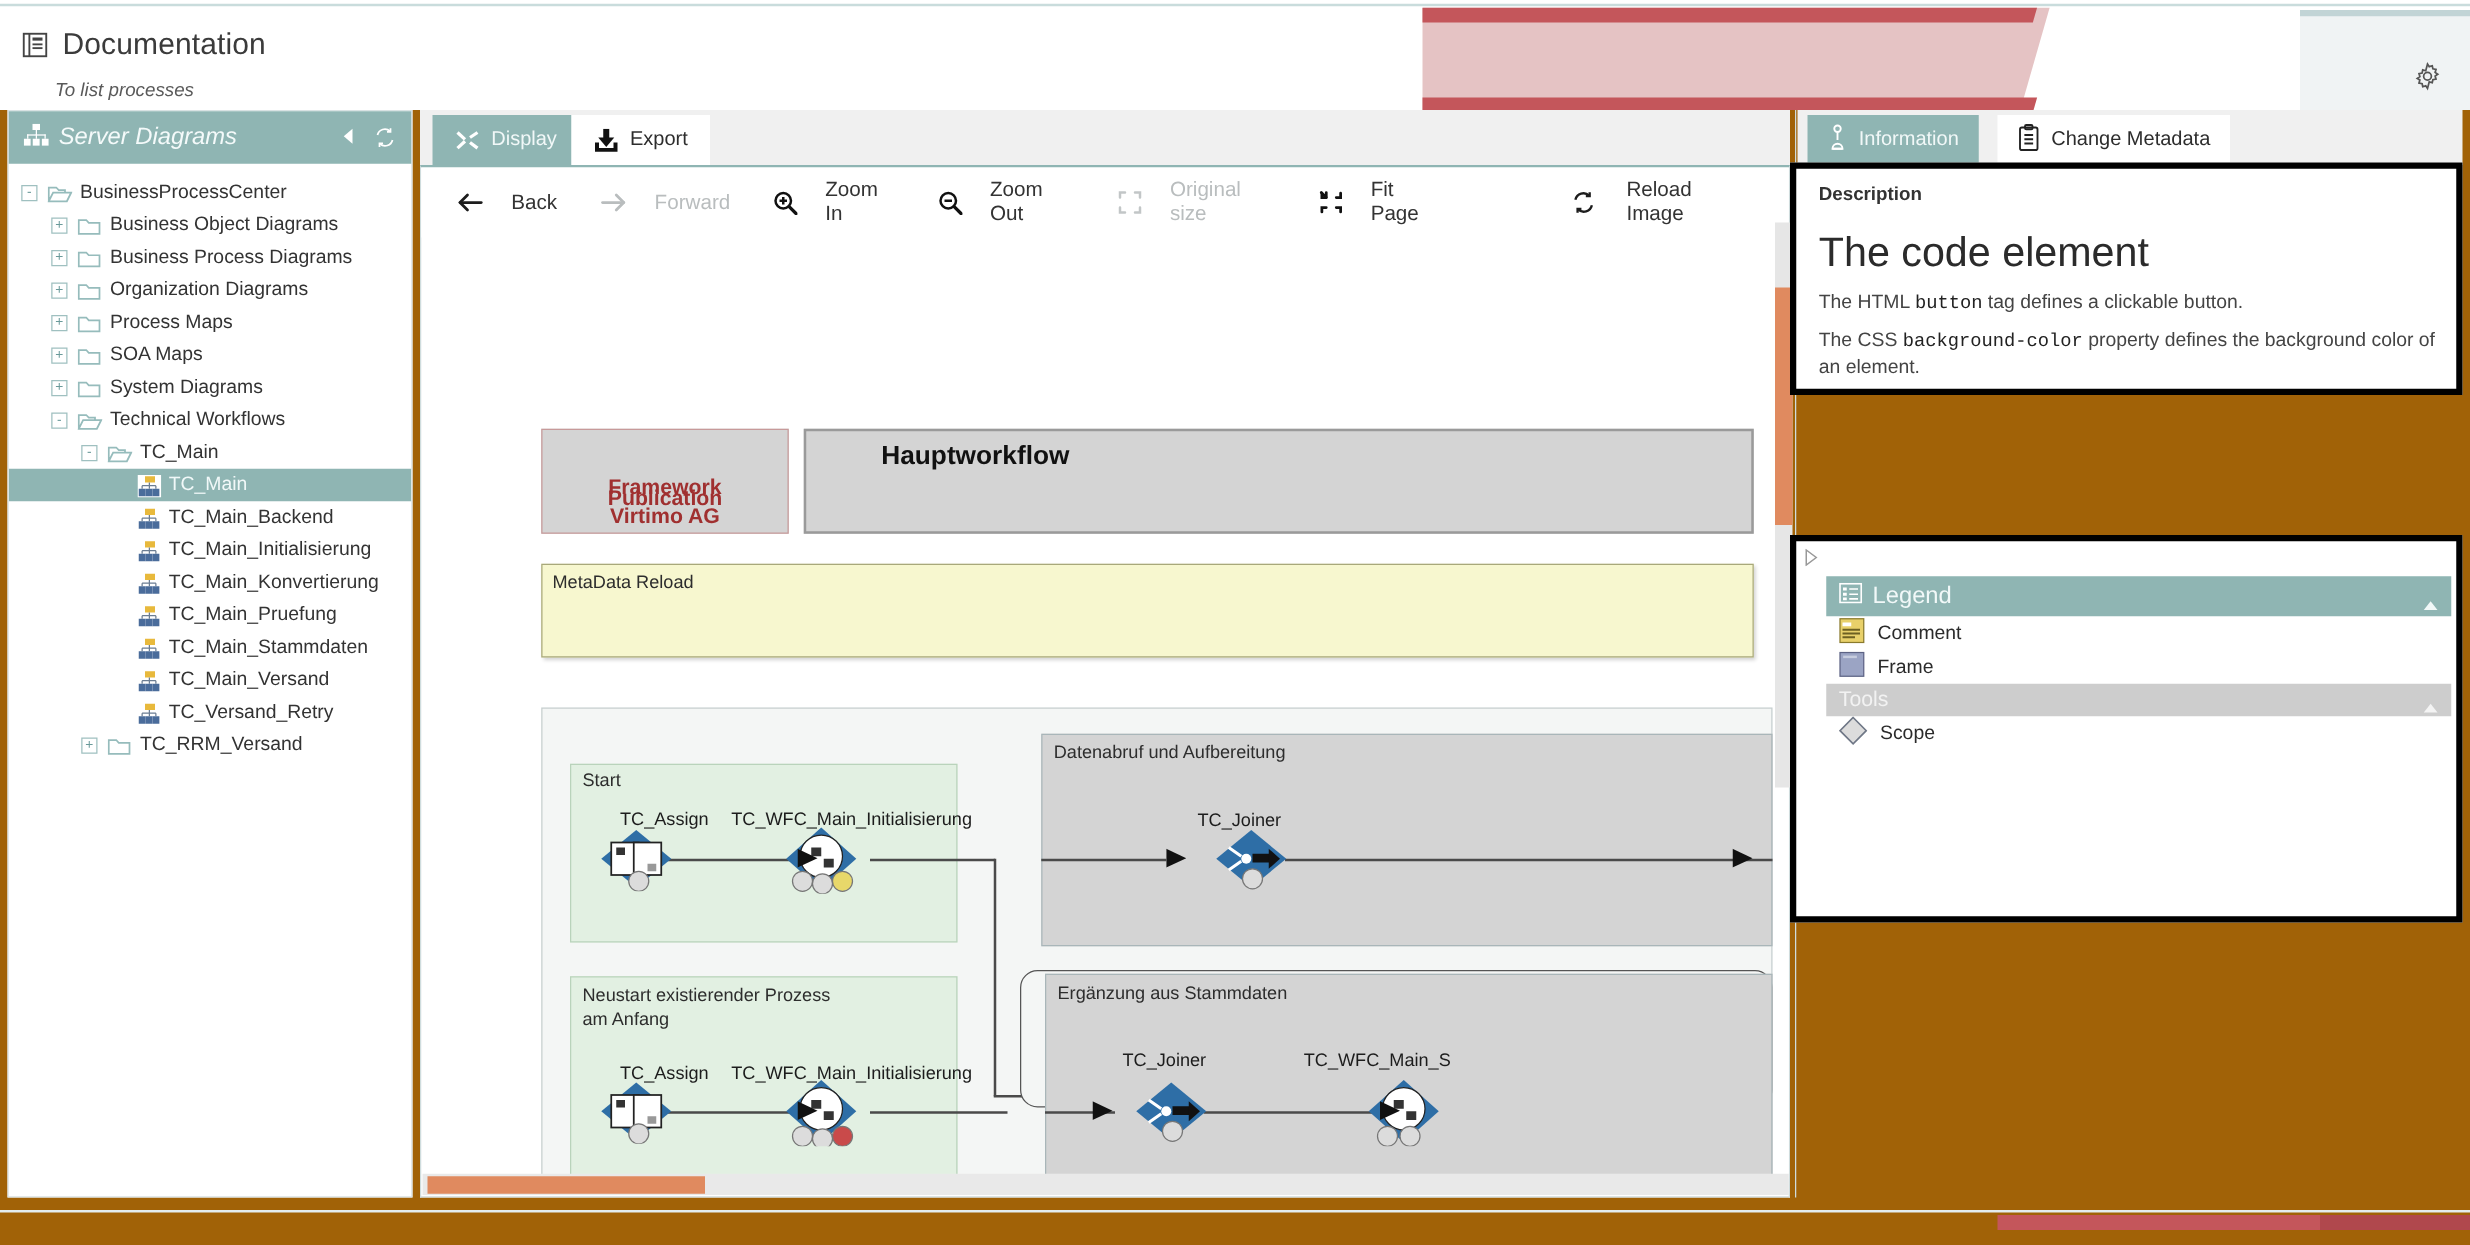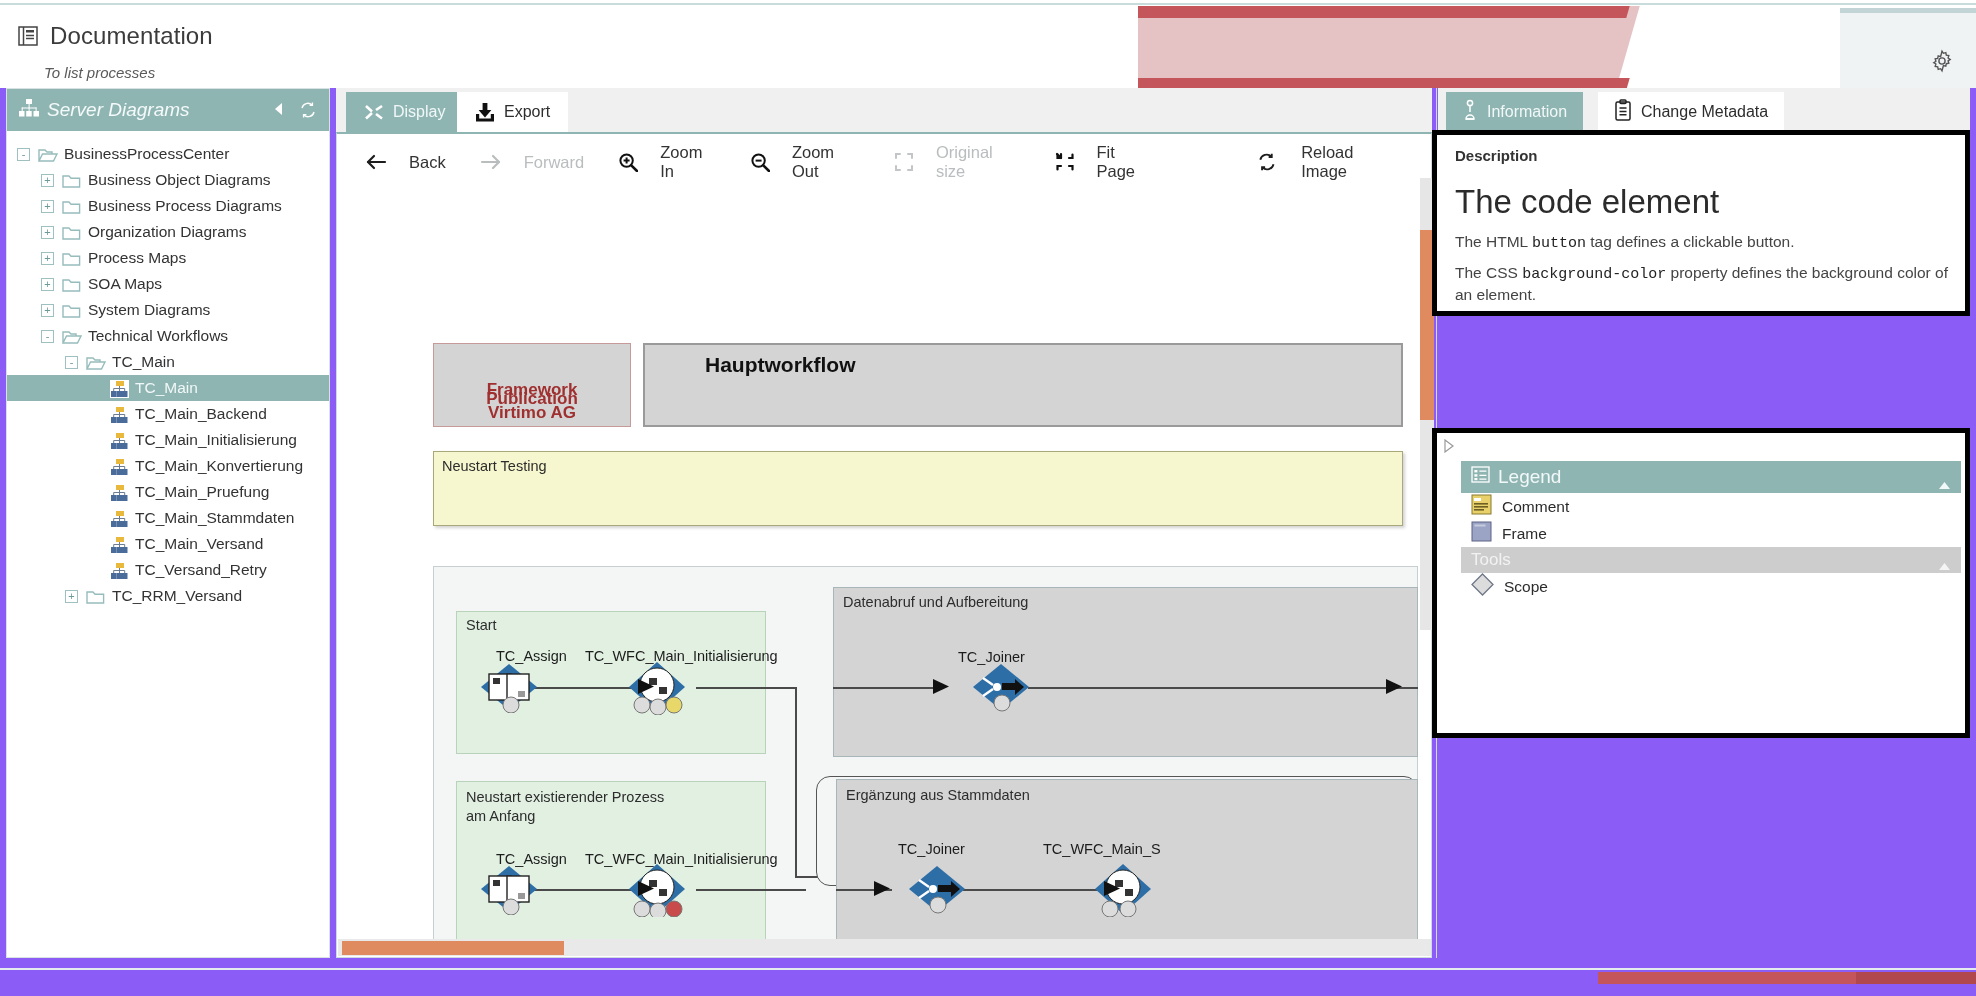--- a/index.html
+++ b/index.html
@@ -3,21 +3,21 @@
 <meta charset="utf-8">
 <style>
   * { box-sizing: border-box; }
   html, body {
     margin: 0; padding: 0;
     width: 1976px; height: 996px;
     background: #ffffff;
     font-family: "Liberation Sans", sans-serif;
     overflow: hidden;
   }
-  #root { position: relative; width: 1976px; height: 996px; overflow: hidden; background:#8b5cf6; }
+  #root { position: relative; width: 1976px; height: 996px; overflow: hidden; background:#a16207; }
 
   
   .topbar { position:absolute; left:0; top:0; width:1976px; height:88px; background:#ffffff; }
   .topbar-rule { position:absolute; left:0; top:3px; width:1976px; height:2px; background:#c9dcdc; }
   .doc-title-wrap { position:absolute; left:16px; top:22px; display:flex; align-items:center; gap:10px; }
   .doc-title { font-size:24px; color:#3b3b3b; letter-spacing:.1px; }
   .doc-sub { position:absolute; left:44px; top:64px; font-size:15px; font-style:italic; color:#5a5a5a; }
   .book-icon { width:24px; height:24px; display:block; }
 
   .banner-strip { position:absolute; top:6px; left:1138px; width:512px; height:82px; overflow:hidden; }
@@ -454,21 +454,21 @@
           <div class="pf-text" style="top:10px;margin-top:32px;">Publication</div>
           <div class="pf-text" style="top:33px;">Framework</div>
           <div class="pf-text" style="top:56px;">Virtimo AG</div>
         </div>
 
         <div class="dg-title" style="left:305px; top:152px; width:760px; height:84px;">
           <div class="hw-text">Hauptworkflow</div>
         </div>
 
         <div class="dg-note" style="left:95px; top:260px; width:970px; height:75px;">
-          <div class="dg-lbl" style="left:8px; top:6px;">Neustart Testing</div>
+          <div class="dg-lbl" style="left:8px; top:6px;">MetaData Reload</div>
         </div>
 
         <div class="dg-pool" style="left:95px; top:375px; width:985px; height:400px;"></div>
 
         <div class="dg-lane-green" style="left:118px; top:420px; width:310px; height:143px;"></div>
         <div class="dg-lbl" style="left:128px; top:426px;">Start</div>
         <div class="dg-nodelbl" style="left:158px; top:457px;">TC_Assign</div>
         <div class="dg-nodelbl" style="left:247px; top:457px;">TC_WFC_Main_Initialisierung</div>
         <div class="dg-line" style="left:196px; top:496px; width:116px;"></div>
         <div class="dg-line" style="left:358px; top:496px; width:100px;"></div>

